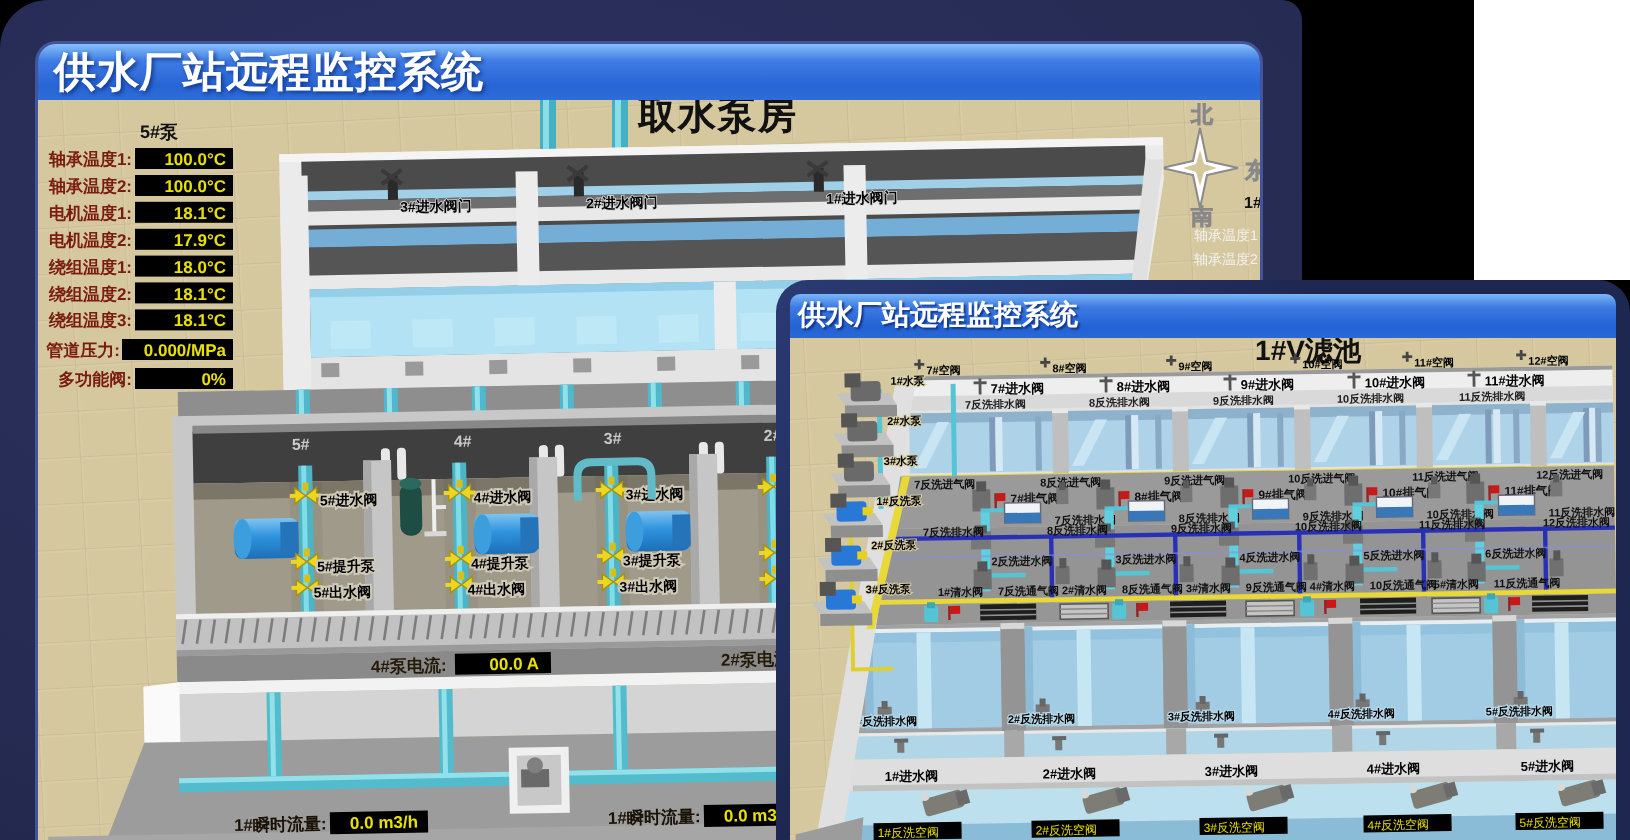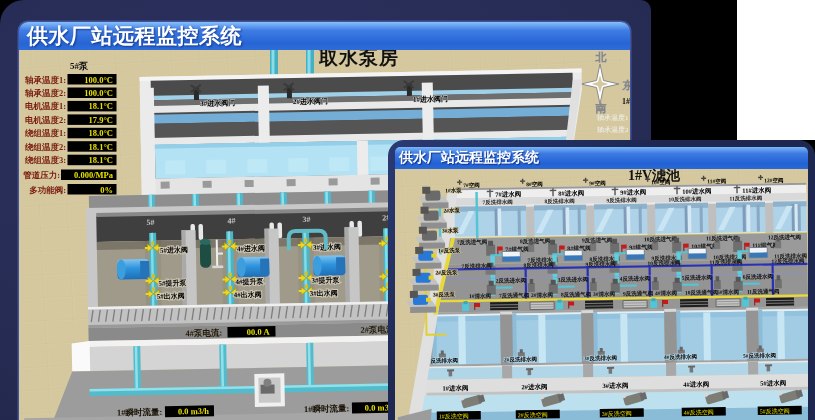--- a/index.html
+++ b/index.html
@@ -1,16 +1,16 @@
 <!DOCTYPE html>
 <html><head><meta charset="utf-8">
 <style>
 html,body{margin:0;padding:0;width:815px;height:420px;overflow:hidden;background:#fff;
  font-family:"Liberation Sans",sans-serif;}
-#stage{position:absolute;left:0;top:0;width:815px;height:420px;font-family:Liberation Serif, serif;}
+#stage{position:absolute;left:0;top:0;width:815px;height:420px;}
 .abs{position:absolute;}
 #blackbg{left:0;top:0;width:815px;height:420px;background:#000;}
 #whitebg{left:737px;top:0;width:78px;height:140px;background:#fff;}
 #navy{left:0;top:0;width:651px;height:420px;border-radius:24px 10px 0 0;
  background:radial-gradient(ellipse 130% 120% at 40% 30%,#2c3260 0%,#262c54 45%,#1e2444 100%);}
 #backwin{left:19px;top:22px;width:611px;height:398px;border-radius:9px 9px 0 0;overflow:hidden;
  box-shadow:0 0 0 1.5px #44549a;}
 #bwhead{left:0;top:0;width:611px;height:28px;
  background:linear-gradient(#86c0fa 0%,#3f7ce4 30%,#2765d5 75%,#2e6cd8 100%);}
 #bwtitle{left:8px;top:0px;color:#fff;font-size:21px;font-weight:bold;letter-spacing:0.5px;

